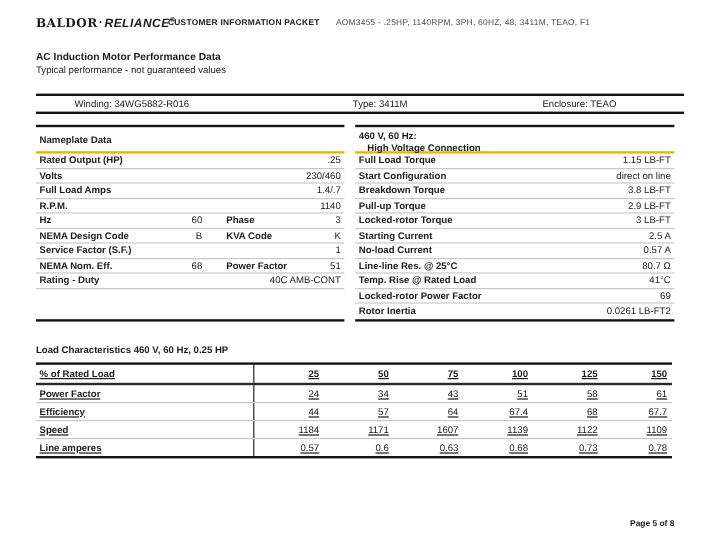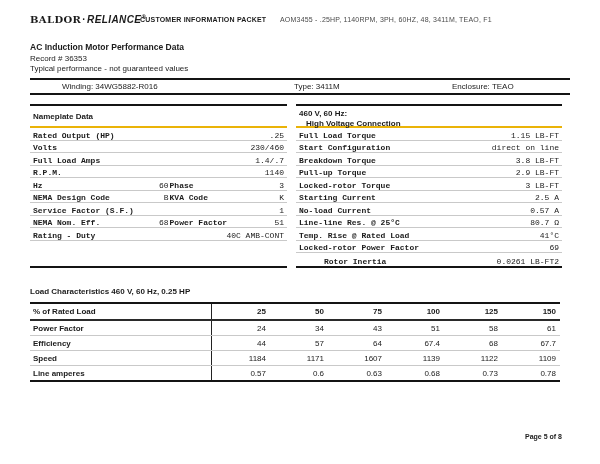--- a/index.html
+++ b/index.html
@@ -30,33 +30,33 @@
   .wb-1{left:32px;} .wb-2{left:264px;} .wb-3{left:422px;text-align:right;}
   
   .two-col{position:absolute;top:104px;left:30px;width:532px;display:flex;gap:9px;}
   .dtable{border-top:2px solid #141414;border-bottom:2px solid #141414;box-sizing:border-box;}
   .dtable.left{width:257px;}
   .dtable.right{flex:1;}
   .thead{height:22px;border-bottom:2px solid #eab308;font-size:8px;font-weight:bold;box-sizing:border-box;padding:0 3px;}
   .thead.center{display:flex;align-items:center;}
   .thead .h1{display:block;padding-top:3px;line-height:10px;}
   .thead .h2{display:block;padding-left:7px;line-height:10px;}
-  .nrow{display:flex;justify-content:space-between;align-items:flex-end;height:12.5px;
-    border-bottom:1px solid #c9c9c9;font-size:8px;padding:0 3px;box-sizing:border-box;font-family:Liberation Mono, monospace;}
-  .nrow:last-child{border-bottom:none;margin-left:25px;}
+  .nrow{display:flex;justify-content:space-between;align-items:center;height:12.5px;
+    border-bottom:1px solid #c9c9c9;font-size:8px;padding:0 3px;box-sizing:border-box;}
+  .nrow:last-child{border-bottom:none;}
   .nrow .lbl{font-weight:bold;white-space:nowrap;}
   .nrow .val{white-space:nowrap;}
   .nrow .pair{display:flex;justify-content:space-between;}
   .nrow .p1{flex:0 0 54%;}
-  .nrow .p2{flex:1;margin-left:1px;}
+  .nrow .p2{flex:1;margin-left:20px;}
   .filler-row{height:24px;border-bottom:none;}
   
   .load-title{position:absolute;top:287px;left:30px;font-size:8px;font-weight:bold;}
   .load-table{position:absolute;top:302px;left:30px;width:530px;
-    border-top:2px solid #141414;border-bottom:2px solid #141414;box-sizing:border-box;}
+    border-top:2px solid #141414;border-bottom:2px solid #141414;box-sizing:border-box;text-decoration:underline;}
   .lrow{display:flex;align-items:stretch;font-size:8px;border-bottom:1px solid #c9c9c9;}
   .lrow:last-child{border-bottom:none;}
   .lrow.lhead{border-bottom:2px solid #2a2a2a;}
   .lrow .llbl{flex:0 0 182px;padding-left:3px;border-right:1.5px solid #222;
     font-weight:bold;display:flex;align-items:center;box-sizing:border-box;}
   .lrow .lnum{flex:1;text-align:right;padding-right:4px;display:flex;align-items:center;justify-content:flex-end;}
   .lrow.lhead .lnum{font-weight:bold;}
   .lrow{height:14px;}
   .lrow.lhead{height:15px;}
   
@@ -68,21 +68,20 @@
 <div class="page">
 
   <div class="top-header">
     <span class="logo"><span class="baldor">BALDOR</span><span class="dot">·</span><span class="reliance">RELIANCE</span><span class="mark">®</span></span>
     <span class="packet-title">CUSTOMER INFORMATION PACKET</span>
     <span class="model-line">AOM3455 - .25HP, 1140RPM, 3PH, 60HZ, 48, 3411M, TEAO, F1</span>
   </div>
 
   <div class="title-block">
     <div class="doc-title">AC Induction Motor Performance Data</div>
-    <div class="doc-sub">Record # 36353</div>
     <div class="doc-sub">Typical performance - not guaranteed values</div>
   </div>
 
   <div class="winding-bar">
     <span class="item wb-1"><span class="lbl">Winding:</span> <span>34WG5882-R016</span></span>
     <span class="item wb-2"><span class="lbl">Type:</span> <span>3411M</span></span>
     <span class="item wb-3"><span class="lbl">Enclosure:</span> <span>TEAO</span></span>
   </div>
 
   <div class="two-col">

